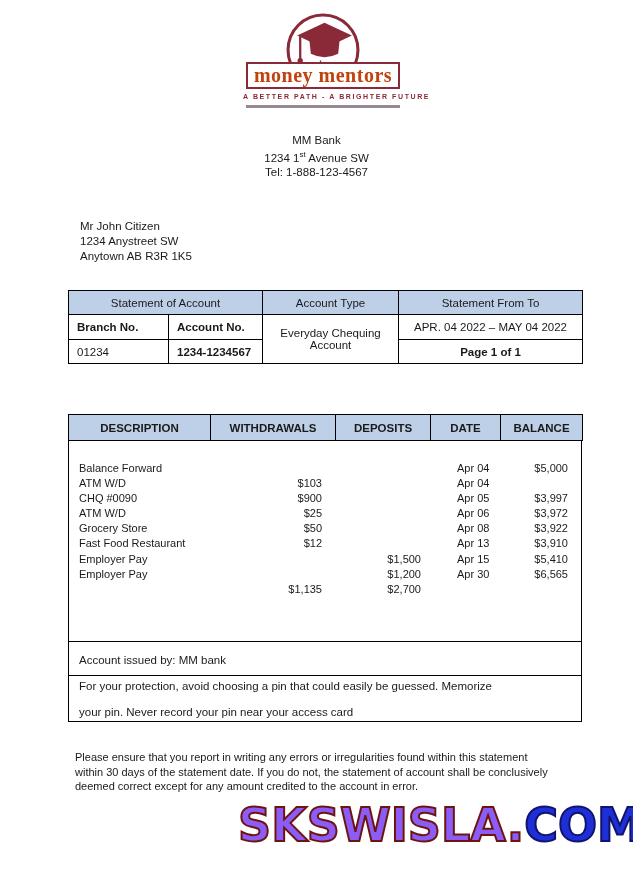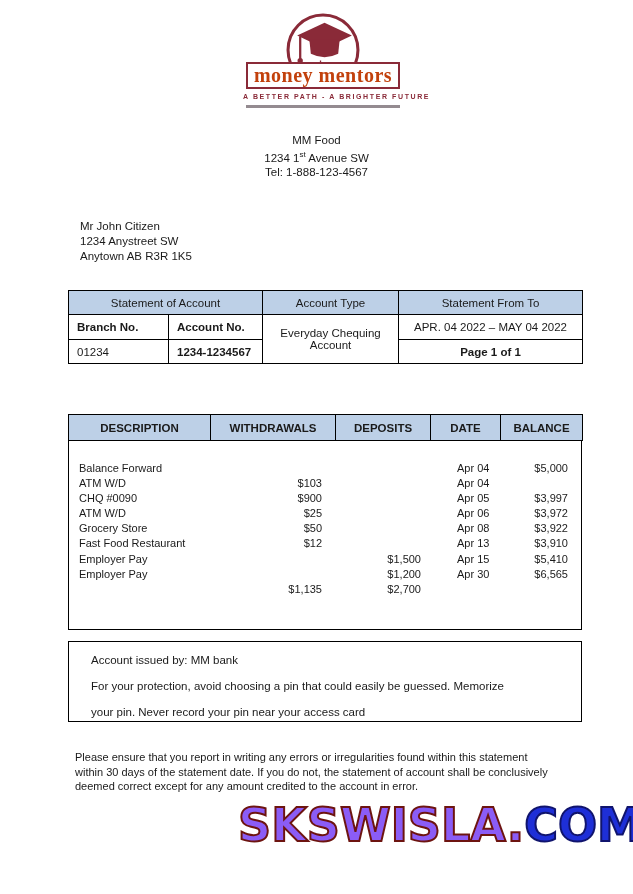--- a/index.html
+++ b/index.html
@@ -55,40 +55,40 @@
   .bold { font-weight:bold; }
   .center { text-align:center; }
 
   
   .txn-header { position:absolute; top:414px; left:68px; }
   .txn-header td {
     border:1.5px solid #000; background:#bdd0e7; font-weight:bold;
     font-size:11.5px; text-align:center; height:26px;
   }
   .txn-body {
-    position:absolute; top:440px; left:68px; width:514px; height:190px;
+    position:absolute; top:440px; left:68px; width:514px; height:236px;
     border:1.5px solid #000; border-top:none; padding-top:21px;
   }
   .trow {
     display:grid; grid-template-columns:141px 124px 95px 70px 81px;
     height:15.1px; font-size:11px; line-height:15.1px;
   }
   .c-desc { padding-left:10px; }
   .c-wd   { text-align:right; padding-right:12px; }
   .c-dep  { text-align:right; padding-right:8px; }
   .c-date { padding-left:28px; }
   .c-bal  { text-align:right; padding-right:12px; }
 
   
   .notice-box {
     position:absolute; top:641px; left:68px; width:514px; height:81px;
     border:1.2px solid #000; padding:5px 10px 0 10px;
     font-size:11.5px;
   }
-  .notice-box div { line-height:26px;margin-left:12px; }
+  .notice-box div { line-height:26px; }
 
   
   .footer-note {
     position:absolute; top:750px; left:75px; width:510px;
     font-size:11px; line-height:14.6px;
   }
 
   
   .watermark {
     position:absolute; top:800px; left:238px; white-space:nowrap;
@@ -115,21 +115,21 @@
       </svg>
     </div>
     <div class="brand-box">
       <span class="brand-text">money mentors</span>
     </div>
     <div class="tagline">A BETTER PATH - A BRIGHTER FUTURE</div>
     <div class="logo-underline"></div>
   </div>
 
   <div class="bank-address">
-    <div>MM Food</div>
+    <div>MM Bank</div>
     <div><span>1234 1</span><sup>st</sup><span> Avenue SW</span></div>
     <div>Tel: 1-888-123-4567</div>
   </div>
 
   <div class="customer-address">
     <div>Mr John Citizen</div>
     <div>1234 Anystreet SW</div>
     <div>Anytown AB R3R 1K5</div>
   </div>
 

